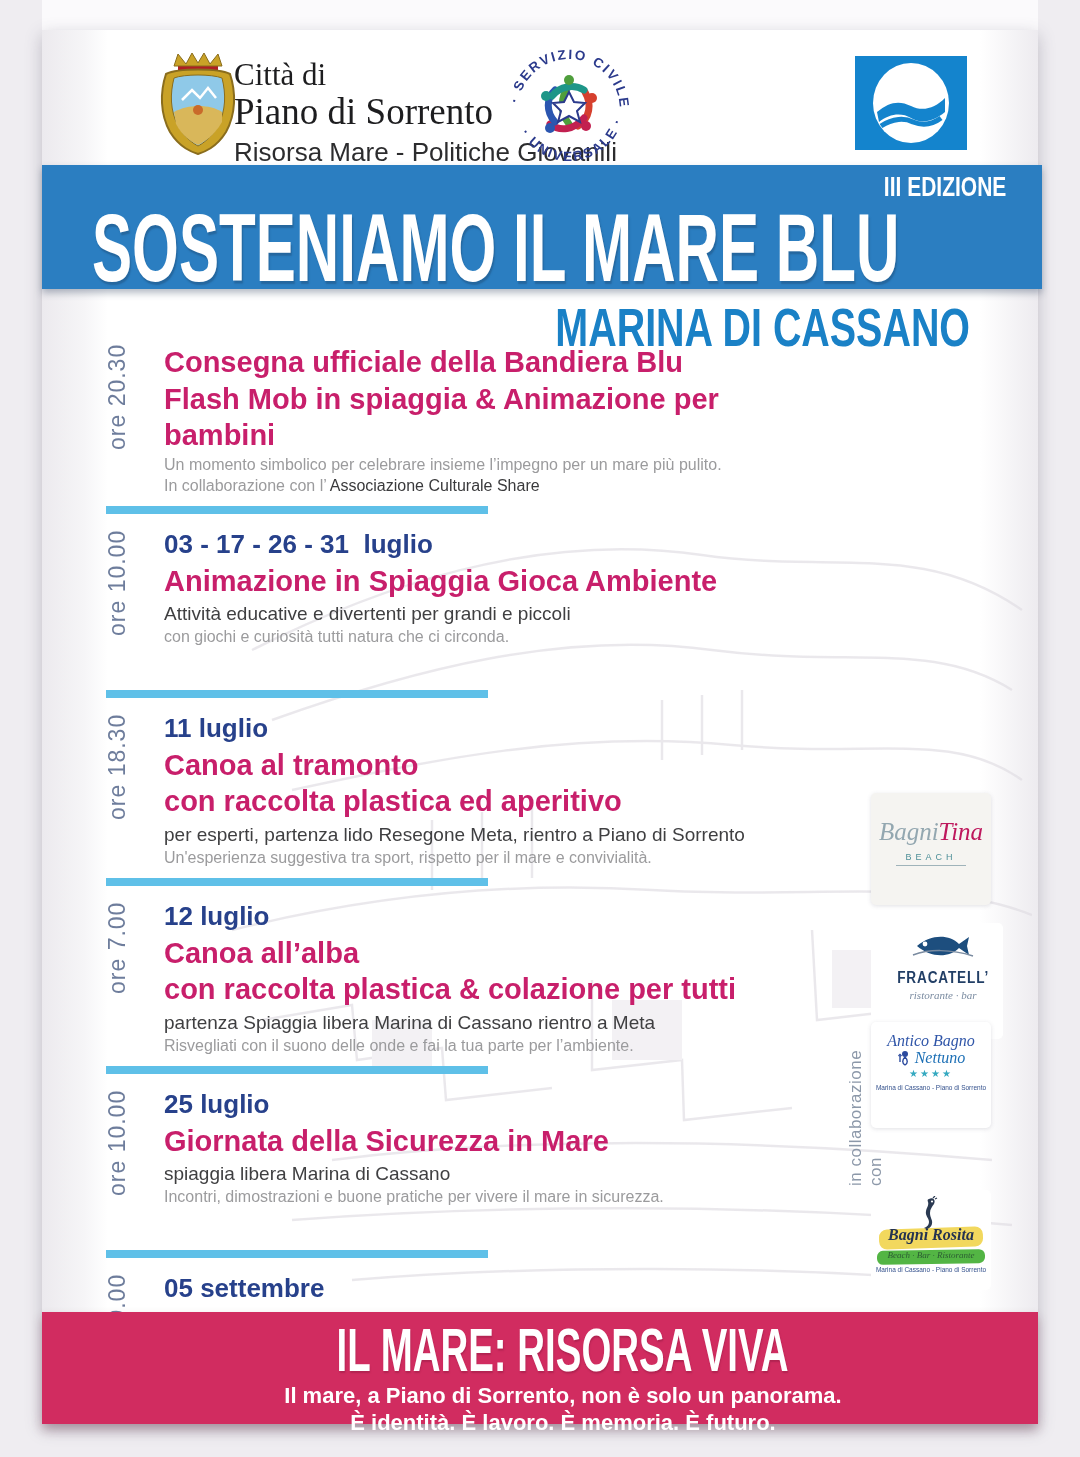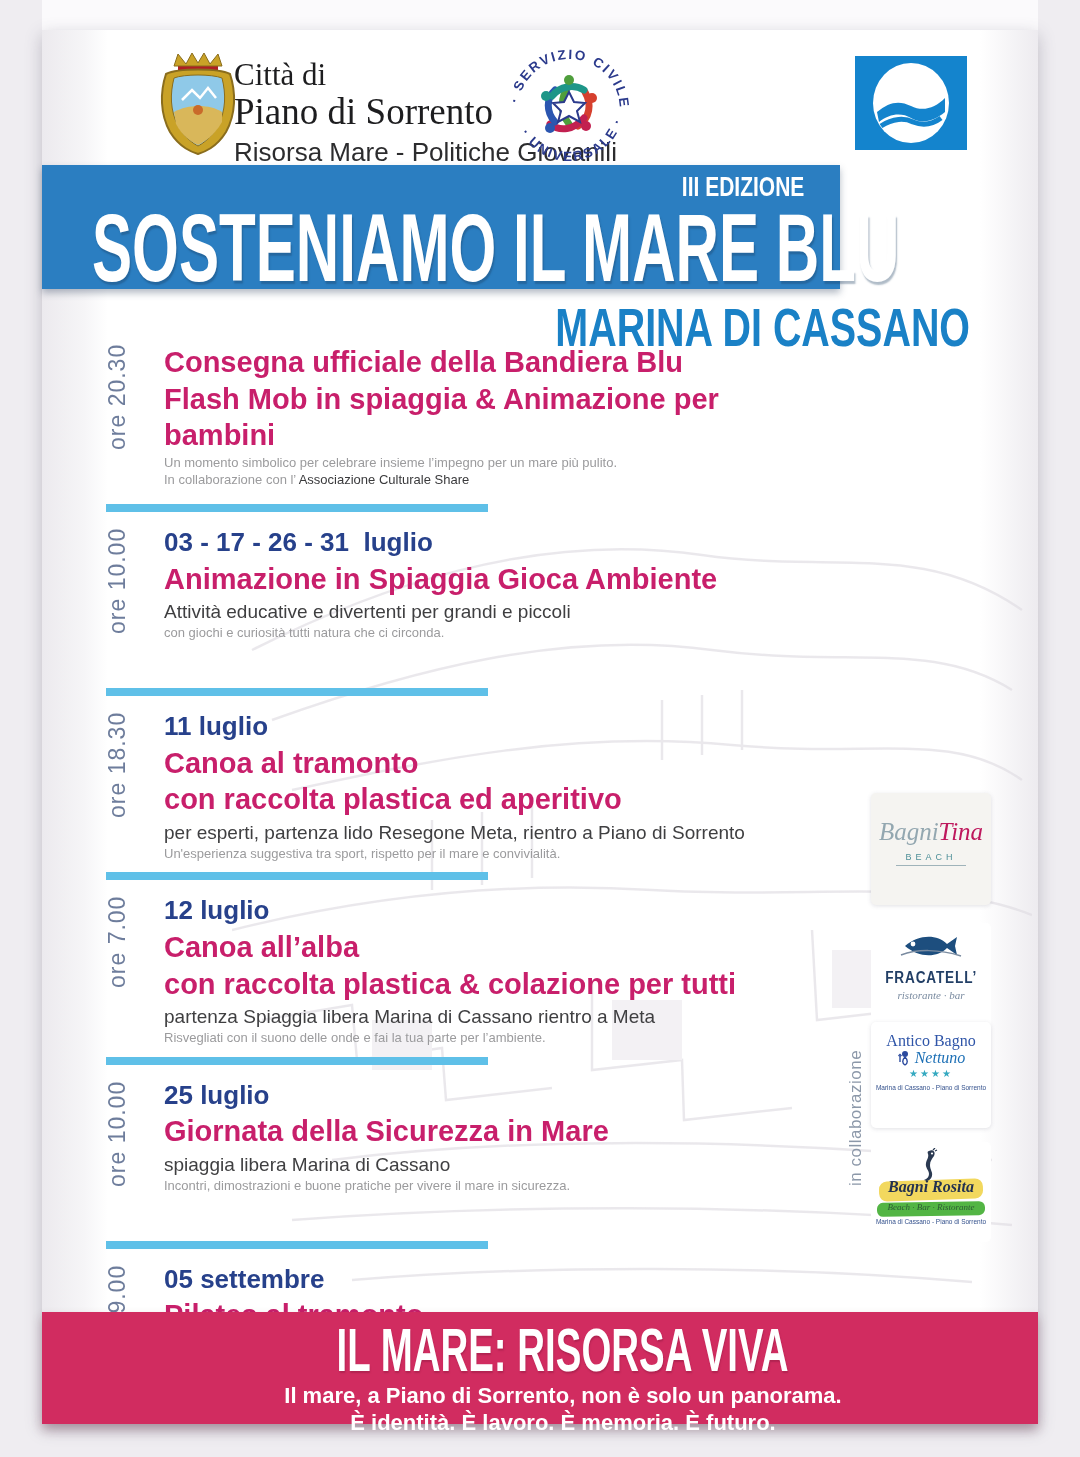--- a/index.html
+++ b/index.html
@@ -23,21 +23,21 @@
   .coat{position:absolute;left:110px;top:22px;}
   .muni{position:absolute;left:192px;top:28px;font-family:"Liberation Serif",serif;color:#1d1d1f;}
   .muni .l1{font-size:31px;line-height:1.08;}
   .muni .l2{font-size:37px;line-height:1.12;}
   .muni .l3{font-family:"Liberation Sans",sans-serif;font-size:26px;color:#2c2c2e;margin-top:4px;}
   .servizio{position:absolute;left:458px;top:10px;}
   .bandiera{position:absolute;left:813px;top:26px;}
 
   
   .banner{
-    position:absolute;left:0;top:135px;width:798px;height:124px;
+    position:absolute;left:0;top:135px;width:1000px;height:124px;
     background:#2b7ec1;box-shadow:0 4px 7px rgba(40,60,90,.35);
   }
   .edition{
     position:absolute;top:6px;right:36px;color:#fff;font-size:28px;
     transform:scaleX(.75);transform-origin:right center;
   }
   .banner-title{
     position:absolute;left:50px;top:34px;color:#fff;font-size:97px;line-height:1;
     transform:scaleX(.62);transform-origin:left center;letter-spacing:0;
     text-shadow:2px 3px 2px rgba(25,60,95,.35);
@@ -53,46 +53,46 @@
   .time{width:58px;flex:0 0 58px;display:flex;justify-content:flex-start;}
   .time-text{
     writing-mode:vertical-rl;transform:rotate(180deg);
     font-size:23px;color:#6e7d9c;letter-spacing:1px;line-height:1;
     height:150px;text-align:right;
   }
   .ebody{flex:1;}
   .edate{font-size:26px;font-weight:bold;color:#27418b;line-height:1.15;margin-bottom:3px;}
   .etitle{font-size:29px;font-weight:bold;color:#c81f6b;line-height:1.26;}
   .edesc-strong{font-size:19px;color:#3f3f41;line-height:1.26;margin-top:3px;}
-  .edesc-light{font-size:13px;color:#9b9b9d;line-height:1.26;margin-top:1px;}
+  .edesc-light{font-size:16px;color:#9b9b9d;line-height:1.26;margin-top:1px;}
   .collab-bold{color:#3a3a3c;font-weight:normal;}
   .divider{width:382px;height:8px;background:#5fc0e8;margin:10px 0 16px 0;}
 
   
   .collab-label{
     position:absolute;left:804px;top:986px;height:170px;
     writing-mode:vertical-rl;transform:rotate(180deg);
     font-size:17px;color:#8c98a9;letter-spacing:.5px;
   }
   .sponsor{position:absolute;left:829px;width:120px;background:#fff;border-radius:5px;
     box-shadow:0 1px 4px rgba(90,90,110,.18);text-align:center;overflow:hidden;}
   .sp-tina{top:763px;height:112px;background:#f5f4f1;}
   .tina-script{font-family:"Liberation Serif",serif;font-style:italic;margin-top:26px;font-size:25px;line-height:1;}
   .tina-b{color:#93a7b0;} .tina-t{color:#be185d;}
   .tina-beach{font-size:9px;letter-spacing:4px;color:#4e8f98;margin-top:8px;}
   .tina-line{width:70px;height:1px;background:#9fb3ba;margin:3px auto 0;}
-  .sp-frac{top:893px;height:116px;box-shadow:none;}
+  .sp-frac{top:893px;height:116px;box-shadow:none;padding-left:12px;}
   .frac-name{font-size:16px;font-weight:bold;color:#223f66;letter-spacing:1px;transform:scaleX(.85);display:inline-block;margin-top:4px;}
   .frac-sub{font-family:"Liberation Serif",serif;font-style:italic;font-size:11px;color:#7a8ba0;margin-top:2px;}
   .sp-antico{top:992px;height:106px;}
-  .antico-l1{font-family:"Liberation Serif",serif;font-size:16px;color:#2f55a8;margin-top:10px;}
+  .antico-l1{font-family:"Liberation Serif",serif;font-style:italic;font-size:16px;color:#2f55a8;margin-top:10px;}
   .antico-l2{font-family:"Liberation Serif",serif;font-style:italic;font-size:16px;color:#1c6fb5;line-height:1;}
   .antico-stars{font-size:10px;color:#35a9c0;letter-spacing:2px;margin-top:2px;}
   .antico-sub{font-size:6.5px;color:#33508c;margin-top:5px;}
-  .sp-rosita{top:1112px;height:100px;box-shadow:none;position:absolute;}
+  .sp-rosita{top:1160px;height:100px;box-shadow:none;position:absolute;}
   .rosita-wrap{position:relative;width:100%;height:100%;}
   .rosita-yellow{position:absolute;left:8px;top:38px;width:104px;height:20px;background:#f2d85e;border-radius:8px;transform:rotate(-2deg);}
   .rosita-green{position:absolute;left:6px;top:60px;width:108px;height:14px;background:#53b544;border-radius:6px;transform:rotate(-1deg);}
   .rosita-name{position:absolute;left:0;top:36px;width:100%;font-family:"Liberation Serif",serif;font-style:italic;font-weight:bold;font-size:16px;color:#243250;}
   .rosita-sub1{position:absolute;left:0;top:60px;width:100%;font-family:"Liberation Serif",serif;font-style:italic;font-size:9px;color:#2c5c33;}
   .rosita-sub2{position:absolute;left:0;top:76px;width:100%;font-size:6.5px;color:#33508c;}
   .rosita-horse{position:absolute;left:48px;top:6px;}
 
   
   .invited{

